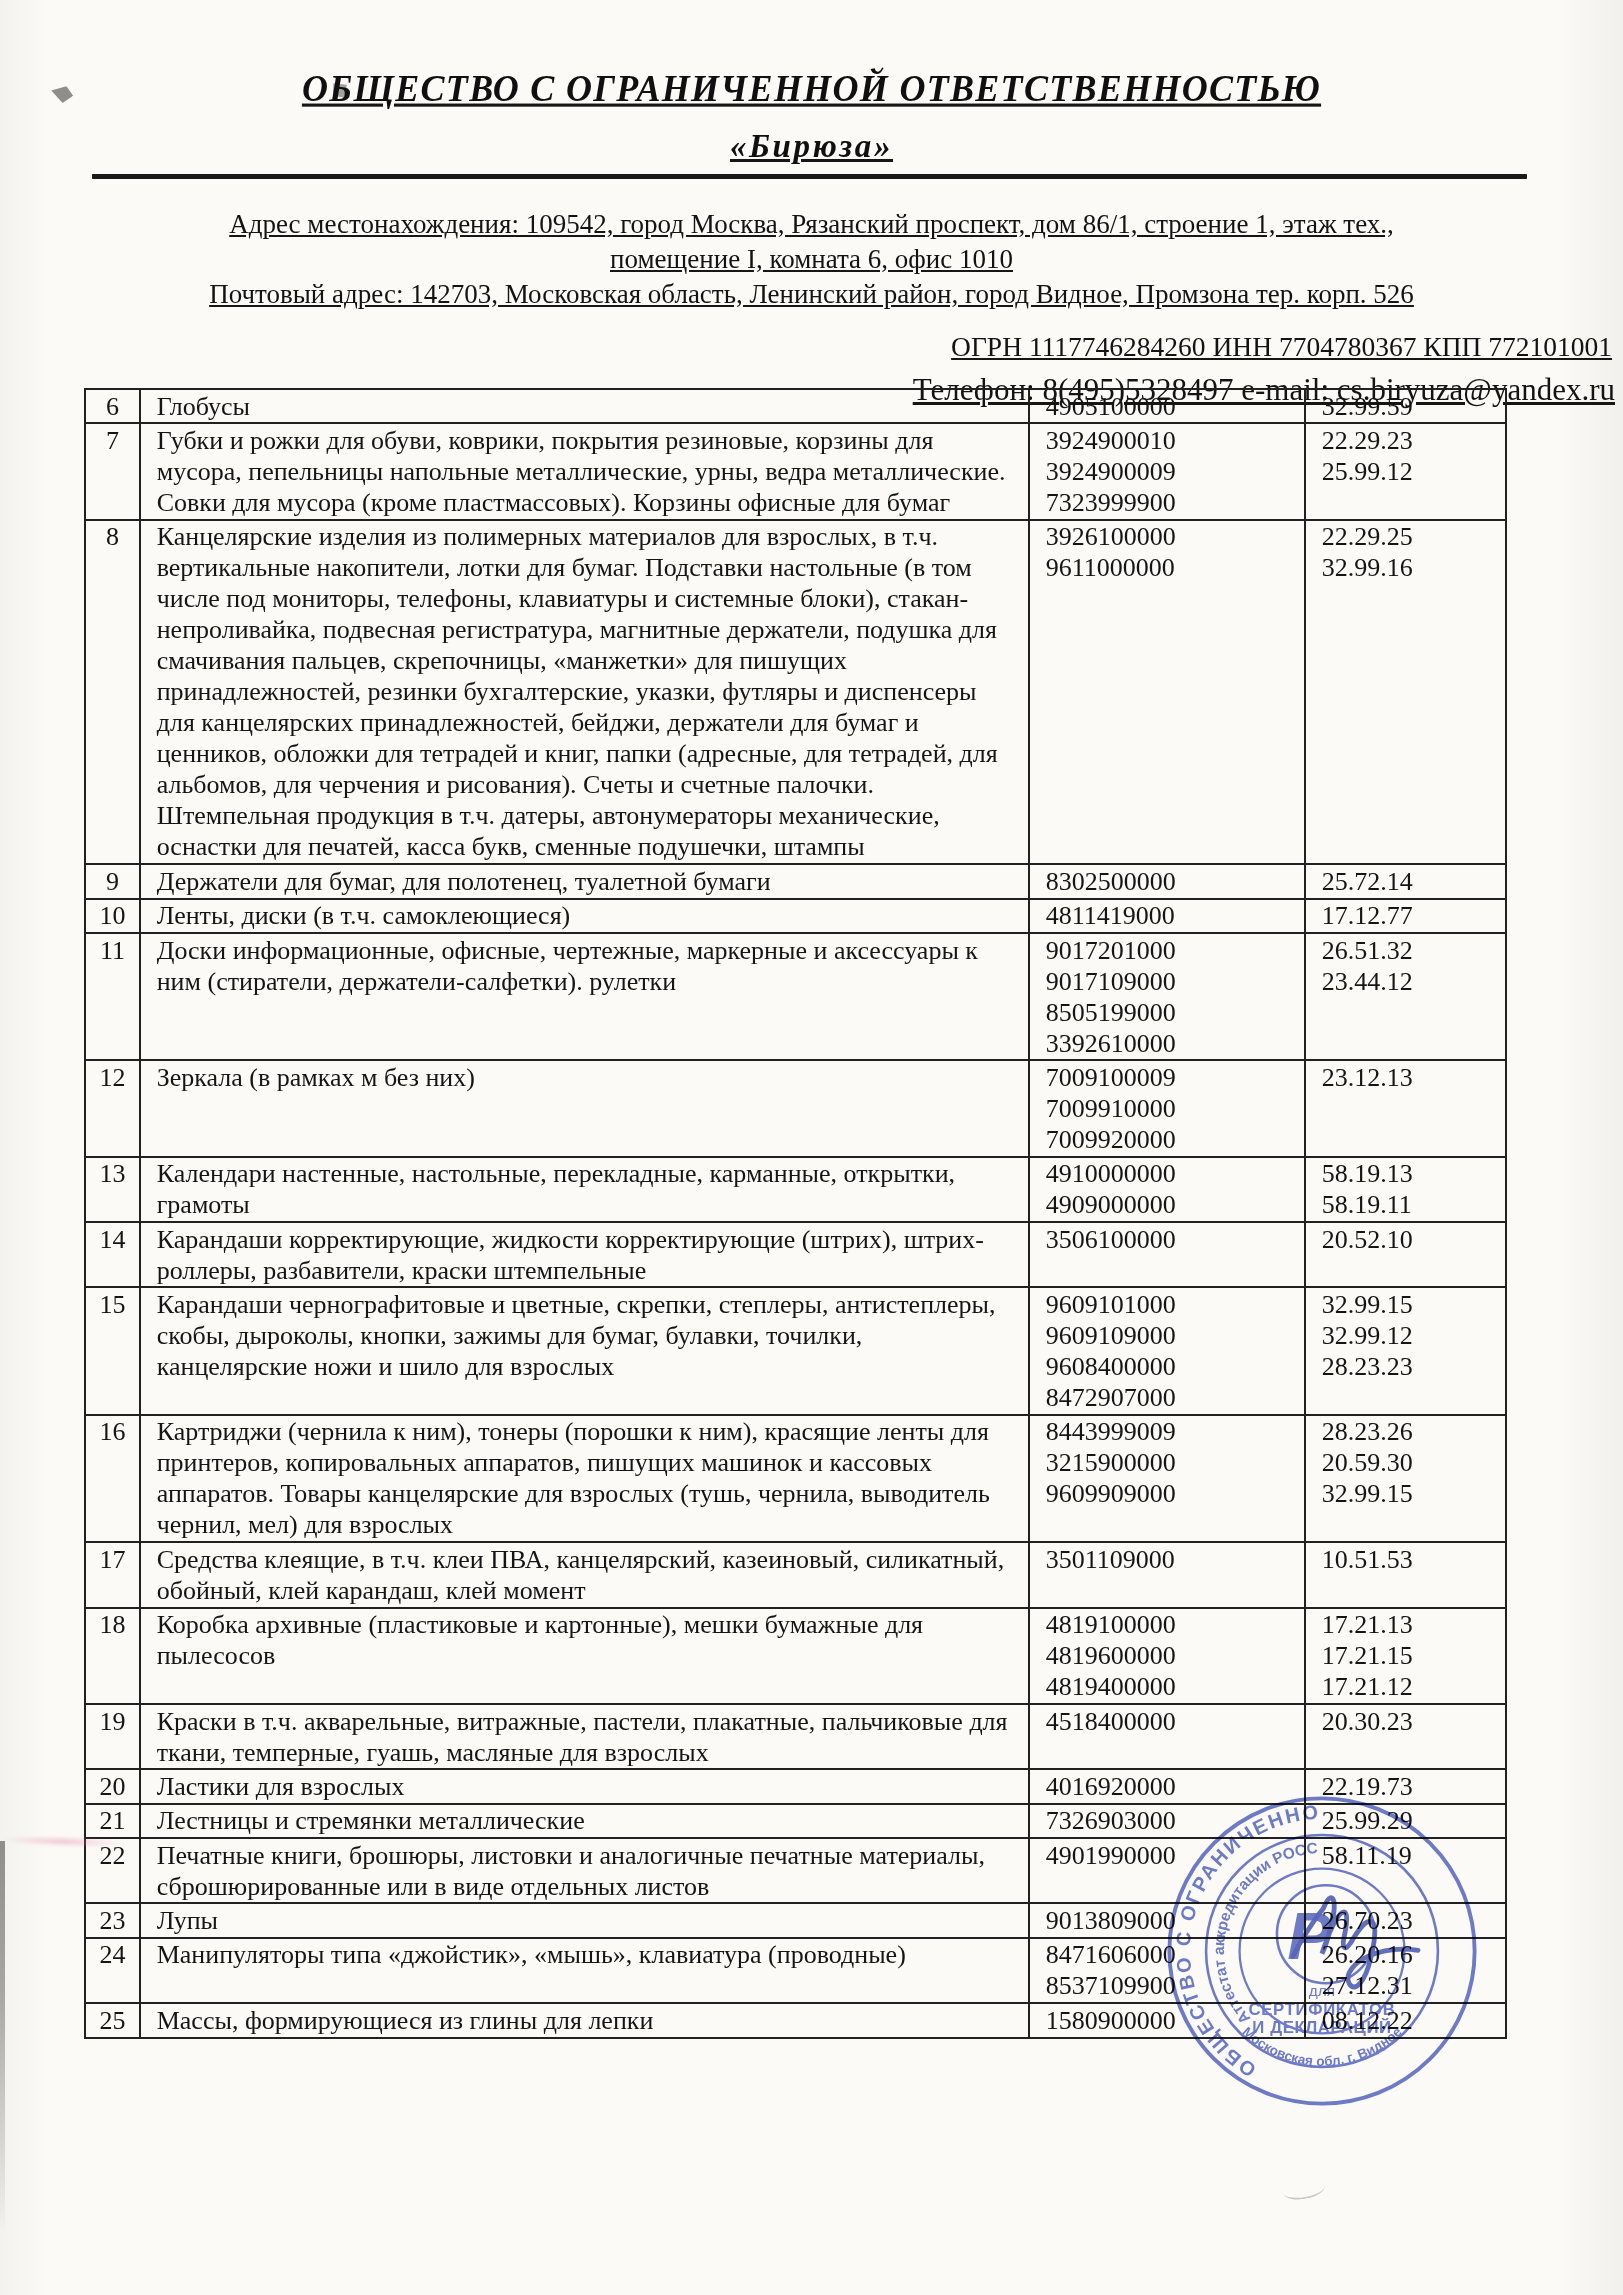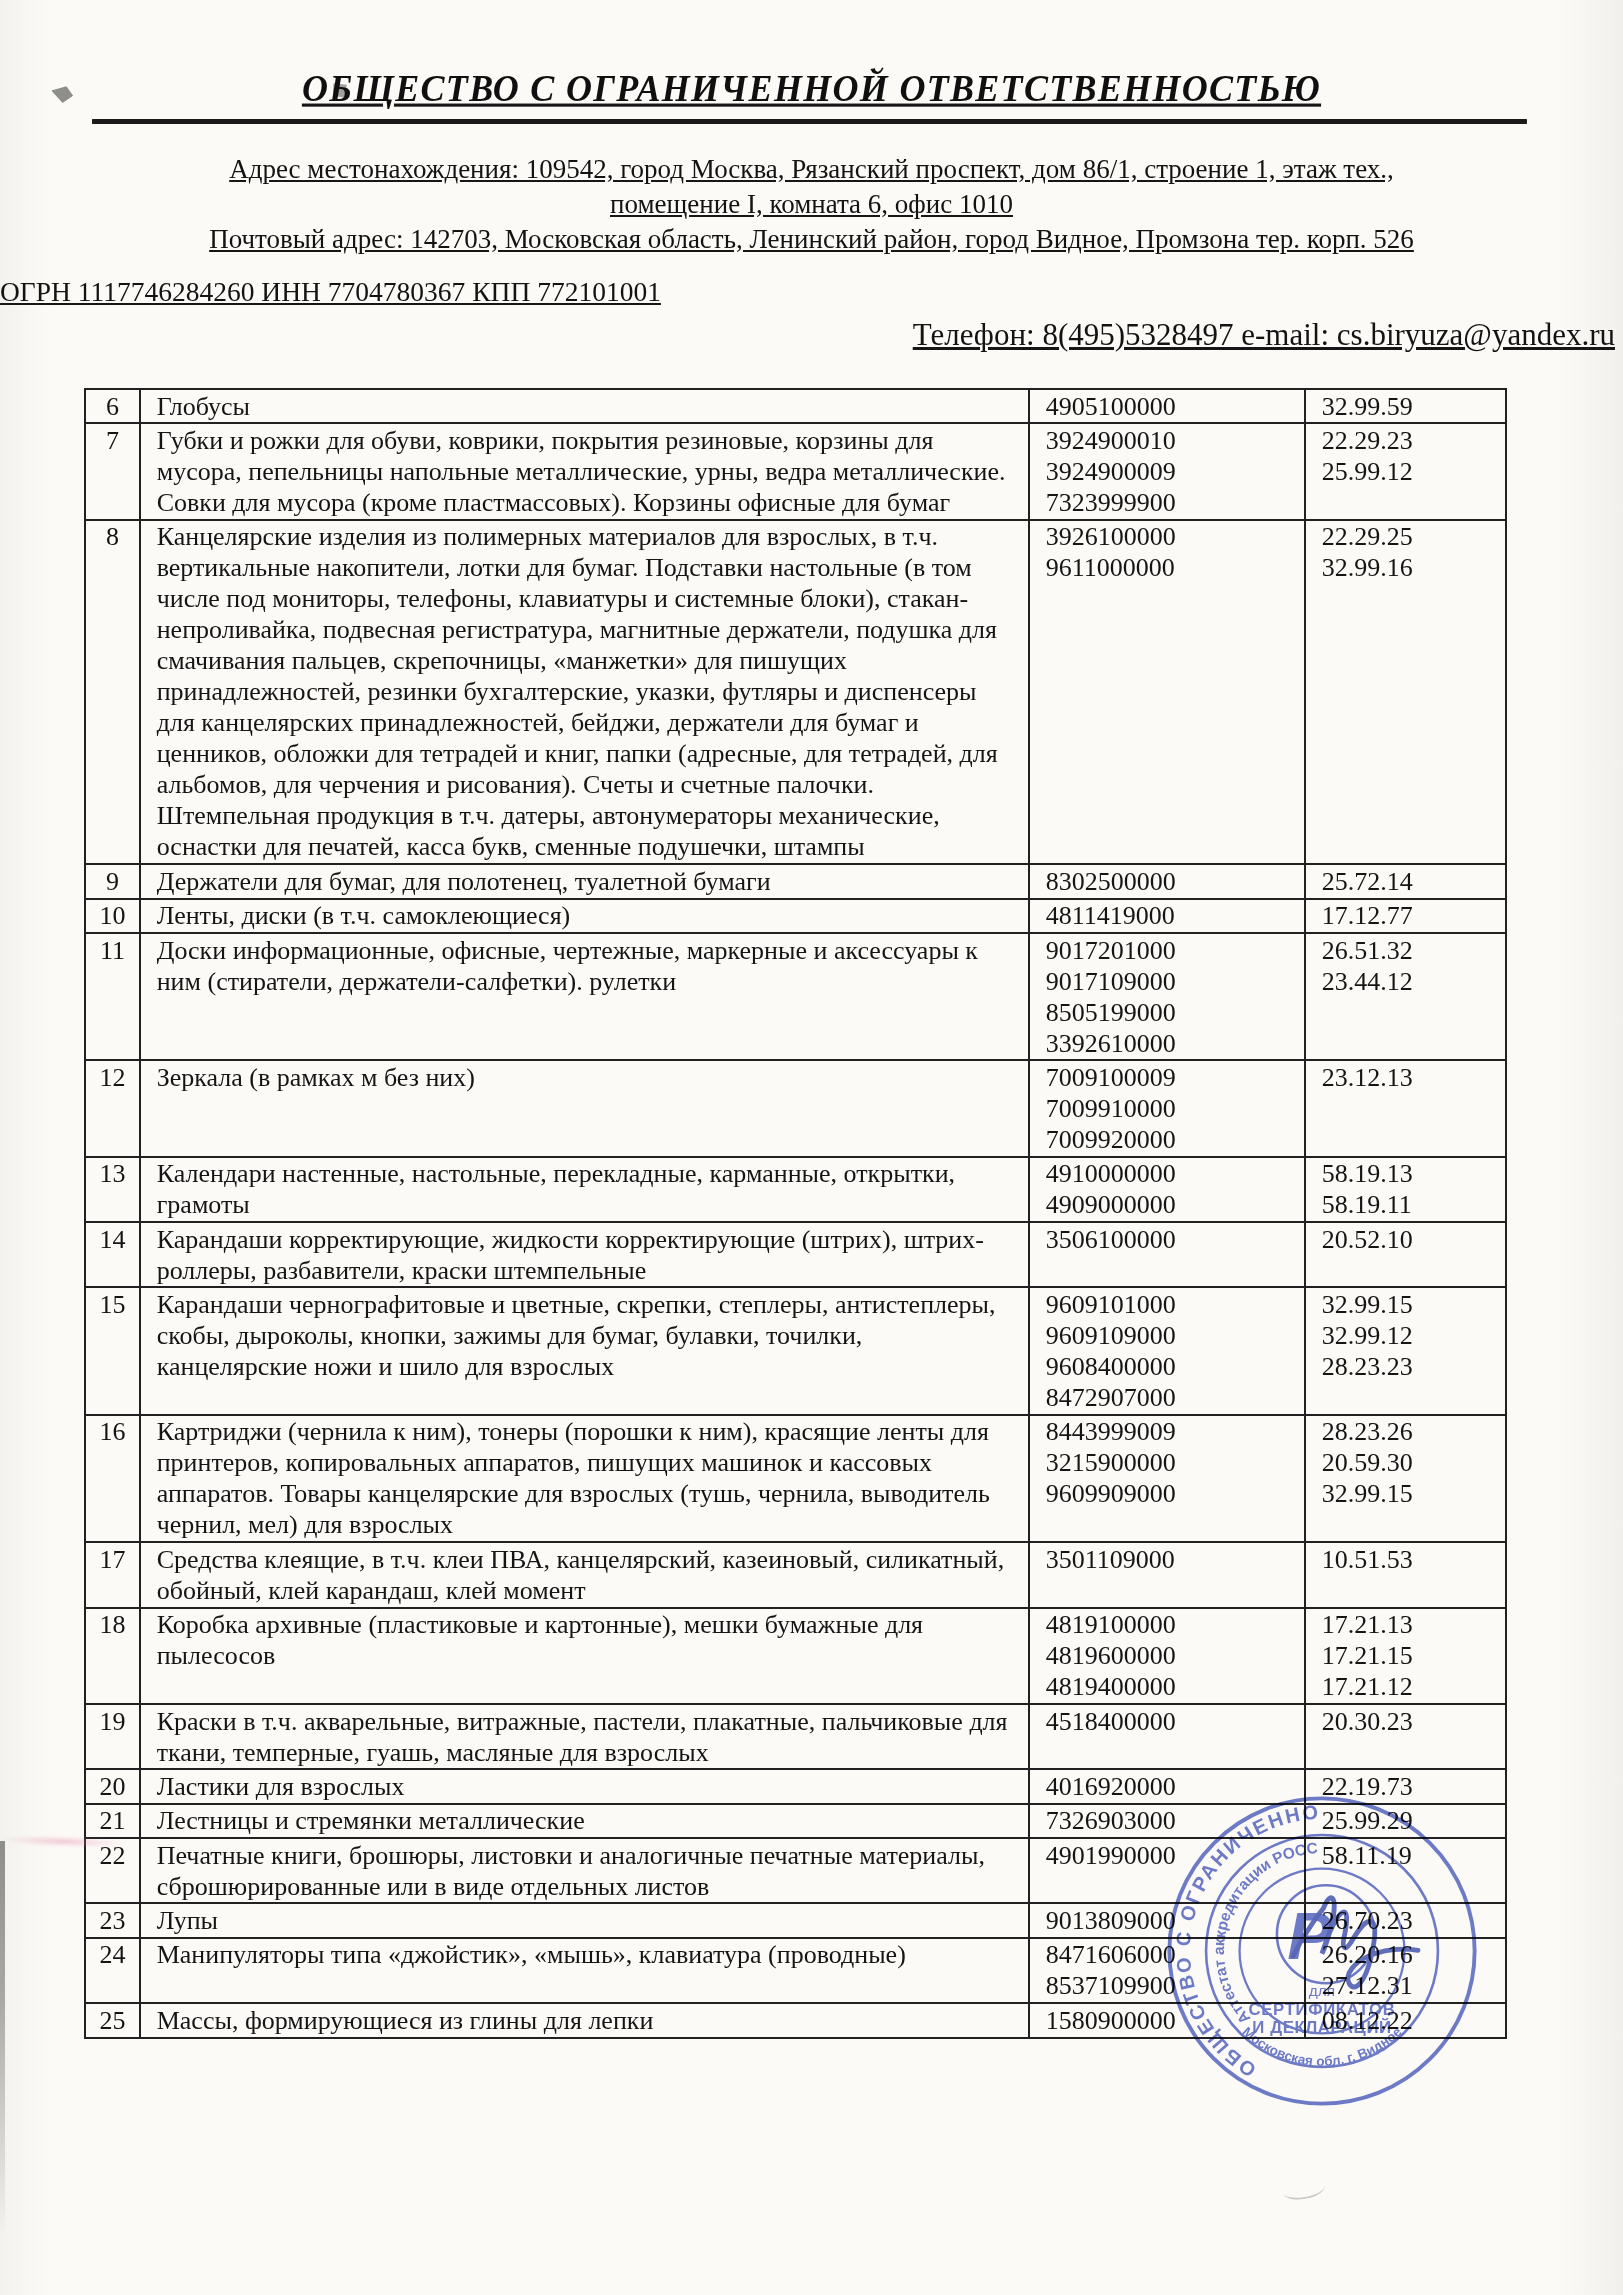--- a/index.html
+++ b/index.html
@@ -22,21 +22,21 @@
   }
   .hdr h2{
     margin:17px 0 0 0;font-size:33px;line-height:38px;font-weight:bold;font-style:italic;
     letter-spacing:2.6px;color:#101010;
   }
   .rule{
     margin:9.2px 0 0 92px;width:1435px;height:4.6px;background:#1a1a1a;border-radius:0.7px;
   }
   .addr{margin:0;font-size:27px;line-height:35px;text-align:center;color:#131313;}
   .addr.first{margin-top:28px;}
-  .reg{margin:17px 0 0 0;font-size:27.5px;line-height:35px;text-align:left;color:#131313;}
+  .reg{margin:17px 11px 0 0;font-size:27.5px;line-height:35px;text-align:right;color:#131313;}
   .contact{margin:8px;font-size:31px;line-height:35px;text-align:right;color:#131313;}
   
   table.goods{
     position:absolute;left:84px;top:388px;width:1421px;
     border-collapse:collapse;table-layout:fixed;
     font-size:26px;line-height:31px;color:#151515;
   }
   table.goods td{
     border:2px solid #212121;
     border-top-width:2.6px;border-bottom-width:2.6px;
@@ -78,20 +78,21 @@
 </head>
 <body>
 
 <div class="page">
 
   <div class="speck s1"></div>
   <div class="speck s2"></div>
 
   <div class="hdr">
     <h1>ОБЩЕСТВО С ОГРАНИЧЕННОЙ ОТВЕТСТВЕННОСТЬЮ</h1>
+    <h2>«Бирюза»</h2>
     <div class="rule"></div>
     <p class="addr first">Адрес местонахождения: 109542, город Москва, Рязанский проспект, дом 86/1, строение 1, этаж тех.,</p>
     <p class="addr">помещение I, комната 6, офис 1010</p>
     <p class="addr">Почтовый адрес: 142703, Московская область, Ленинский район, город Видное, Промзона тер. корп. 526</p>
     <p class="reg">ОГРН 1117746284260 ИНН 7704780367 КПП 772101001</p>
     <p class="contact">Телефон: 8(495)5328497 e-mail: cs.biryuza@yandex.ru</p>
   </div>
 
   <table class="goods">
     <colgroup>

